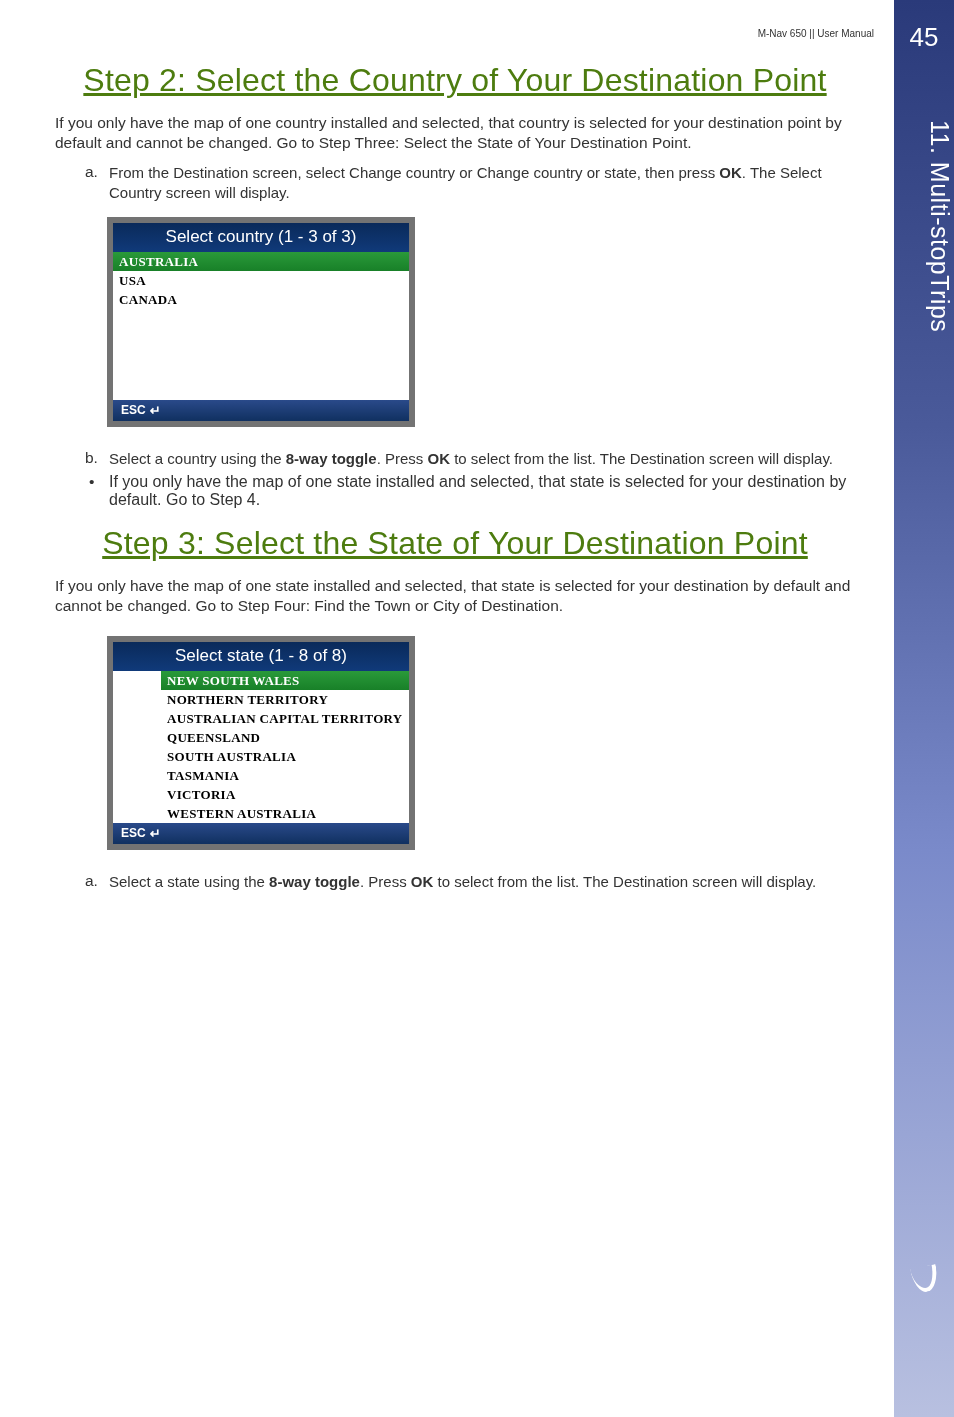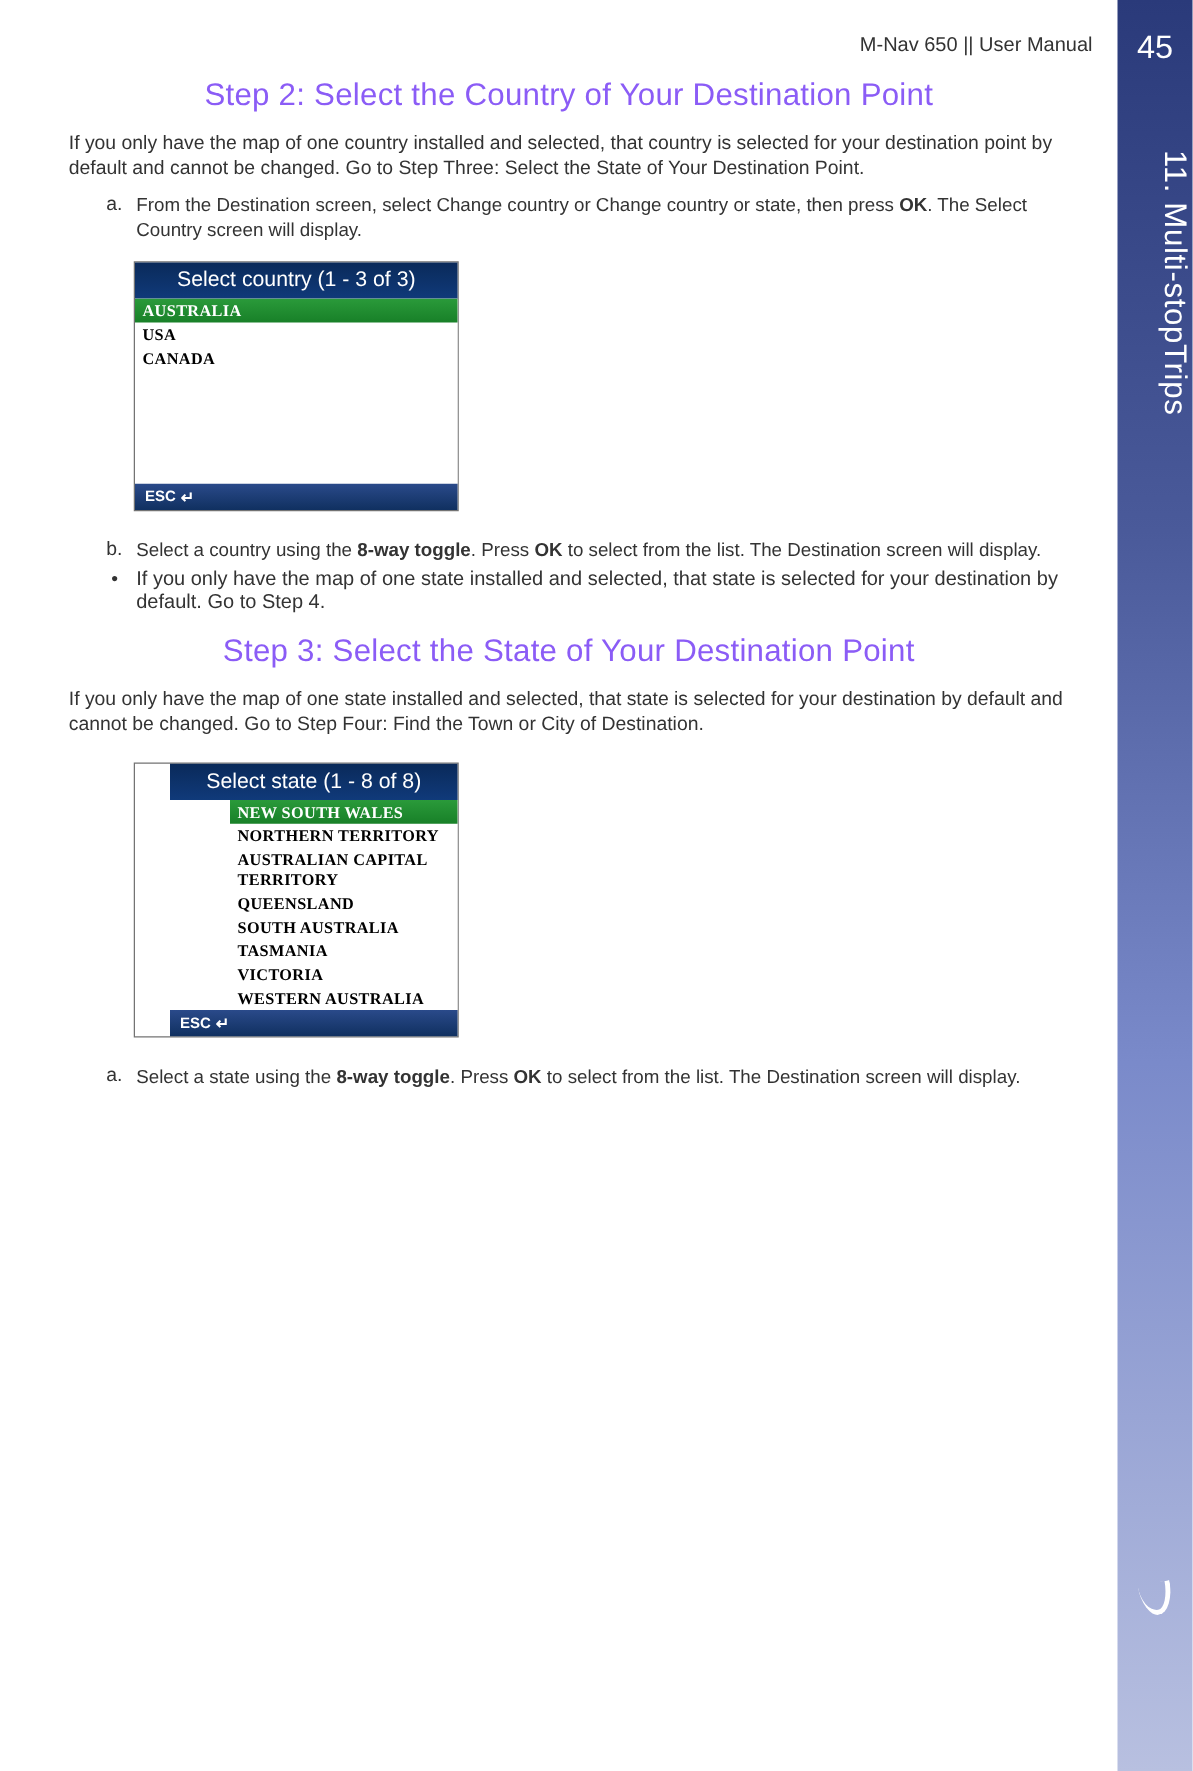--- a/index.html
+++ b/index.html
@@ -52,36 +52,37 @@
     border: 4px solid #fff;
     border-top: none;
     border-left: none;
     border-radius: 0 0 50% 50% / 0 0 100% 100%;
     transform: rotate(-10deg);
   }
   .header-line {
     position: absolute;
     top: 28px;
     right: 80px;
-    font-size: 16px;
+    font-size: 10px;
     color: #333;
   }
   .content {
     position: absolute;
     left: 55px;
     top: 62px;
     width: 800px;
   }
   .step-title {
-    font-size: 25px;
+    font-size: 32px;
     font-weight: 400;
-    color: #8b5cf6;
+    color: #4d7c0f;
     text-align: center;
     margin-bottom: 14px;
     letter-spacing: 0.2px;
+    text-decoration: underline;
   }
   .para {
     font-size: 15.5px;
     line-height: 1.3;
     color: #333;
     margin-bottom: 10px;
   }
   .list-a {
     margin-left: 30px;
     margin-top: 6px;
@@ -94,25 +95,25 @@
     width: 24px;
     flex-shrink: 0;
     font-size: 15.5px;
   }
   .list-a .txt {
     font-size: 15px;
     line-height: 1.32;
   }
   .bold { font-weight: bold; }
   .device-screen {
-    width: 260px;
+    width: 308px;
     margin-left: 52px;
     margin-top: 14px;
     margin-bottom: 22px;
-    border: 1px solid #737373;
+    border: 6px solid #737373;
   }
   .ds-title {
     background: linear-gradient(to bottom, #0a2a5a, #103a7a);
     color: #fff;
     font-size: 17px;
     text-align: center;
     padding: 4px 0 5px 0;
     font-family: Arial, sans-serif;
   }
   .ds-body {
@@ -214,21 +215,21 @@
     <div class="li">
       <div class="marker">•</div>
       <div class="txt">If you only have the map of one state installed and selected, that state is selected for your destination by default. Go to Step 4.</div>
     </div>
   </div>
 
   <div class="s3-wrap">
     <div class="step-title">Step 3: Select the State of Your Destination Point</div>
     <div class="para">If you only have the map of one state installed and selected, that state is selected for your destination by default and cannot be changed. Go to Step Four: Find the Town or City of Destination.</div>
 
-    <div class="device-screen" style="margin-top:20px;padding-left:28px;">
+    <div class="device-screen" style="margin-top:20px;">
       <div class="ds-title">Select state (1 - 8 of 8)</div>
       <div class="ds-body" style="min-height:auto;margin-left:48px;">
         <div class="ds-row sel">NEW SOUTH WALES</div>
         <div class="ds-row">NORTHERN TERRITORY</div>
         <div class="ds-row">AUSTRALIAN CAPITAL TERRITORY</div>
         <div class="ds-row">QUEENSLAND</div>
         <div class="ds-row">SOUTH AUSTRALIA</div>
         <div class="ds-row">TASMANIA</div>
         <div class="ds-row">VICTORIA</div>
         <div class="ds-row">WESTERN AUSTRALIA</div>

